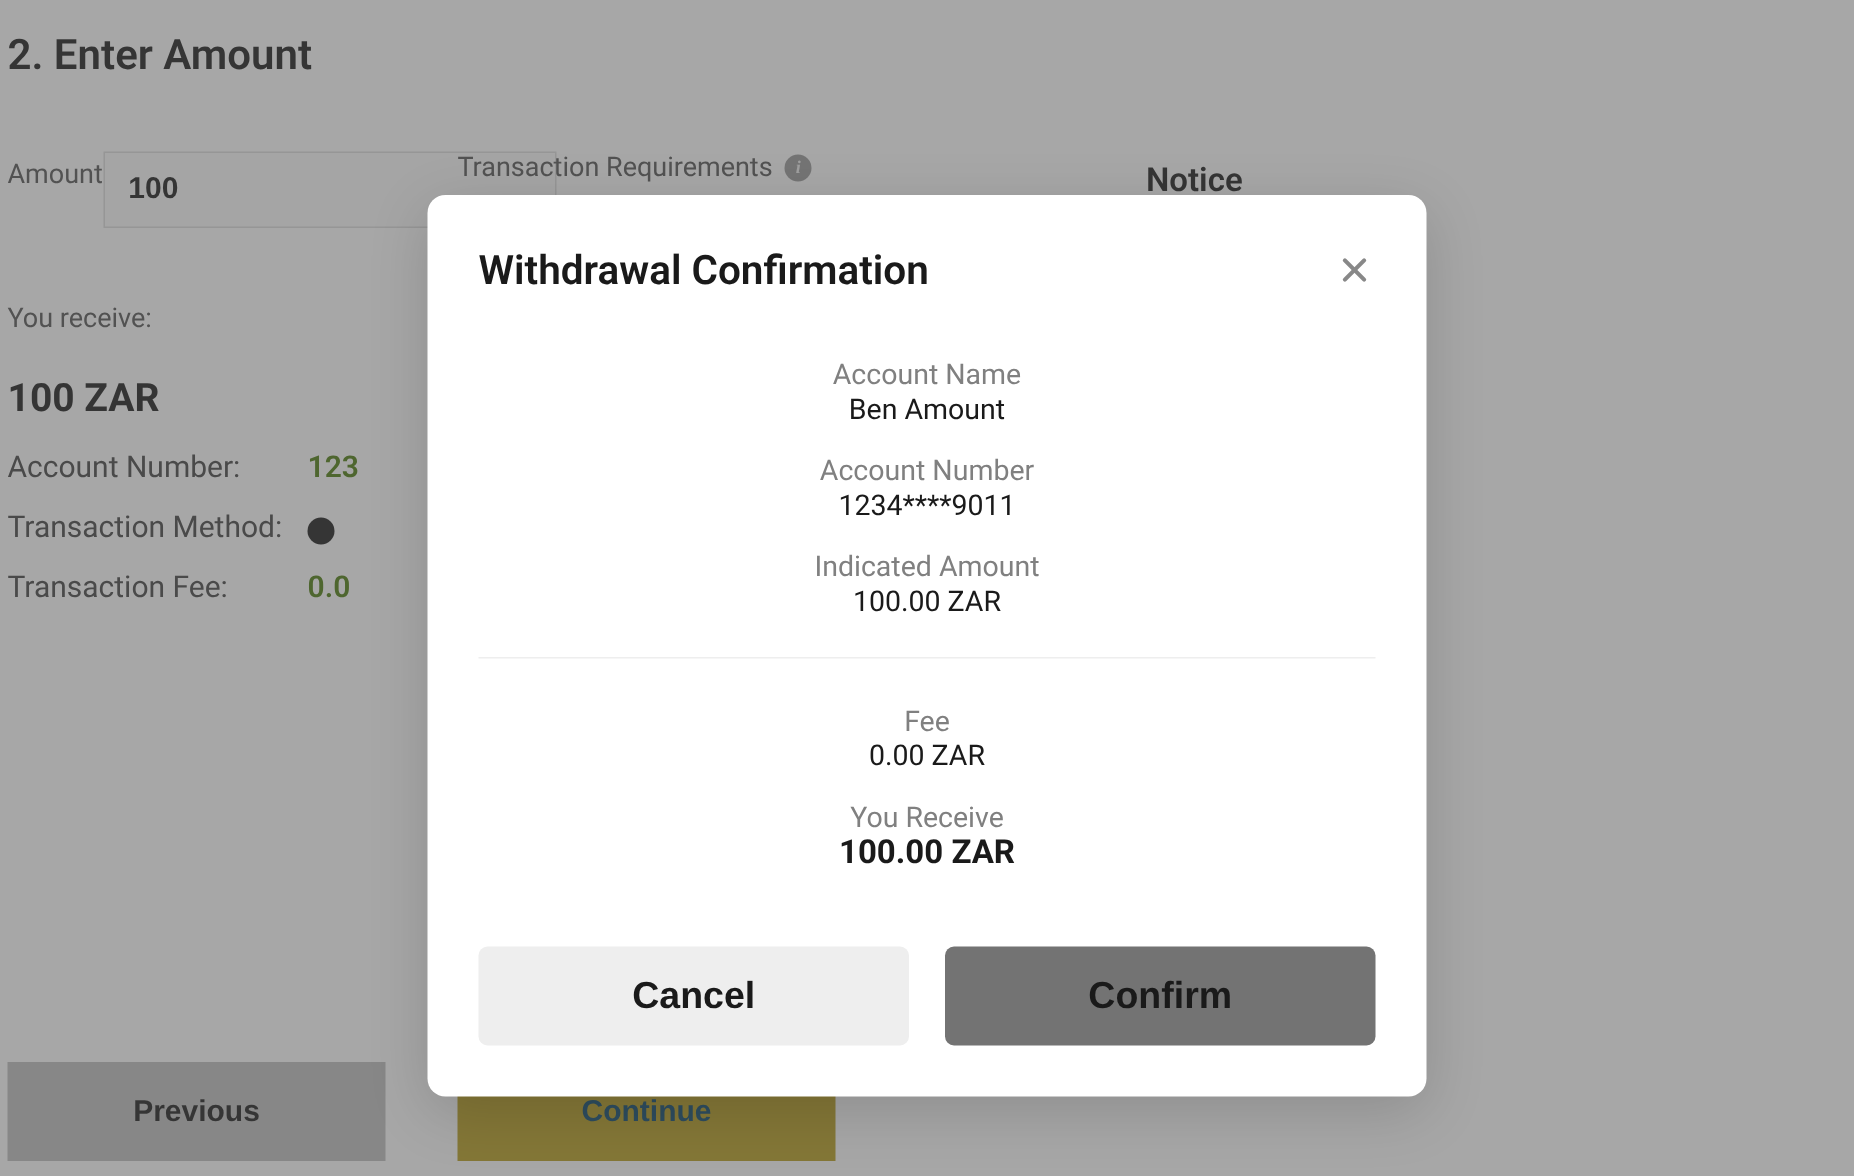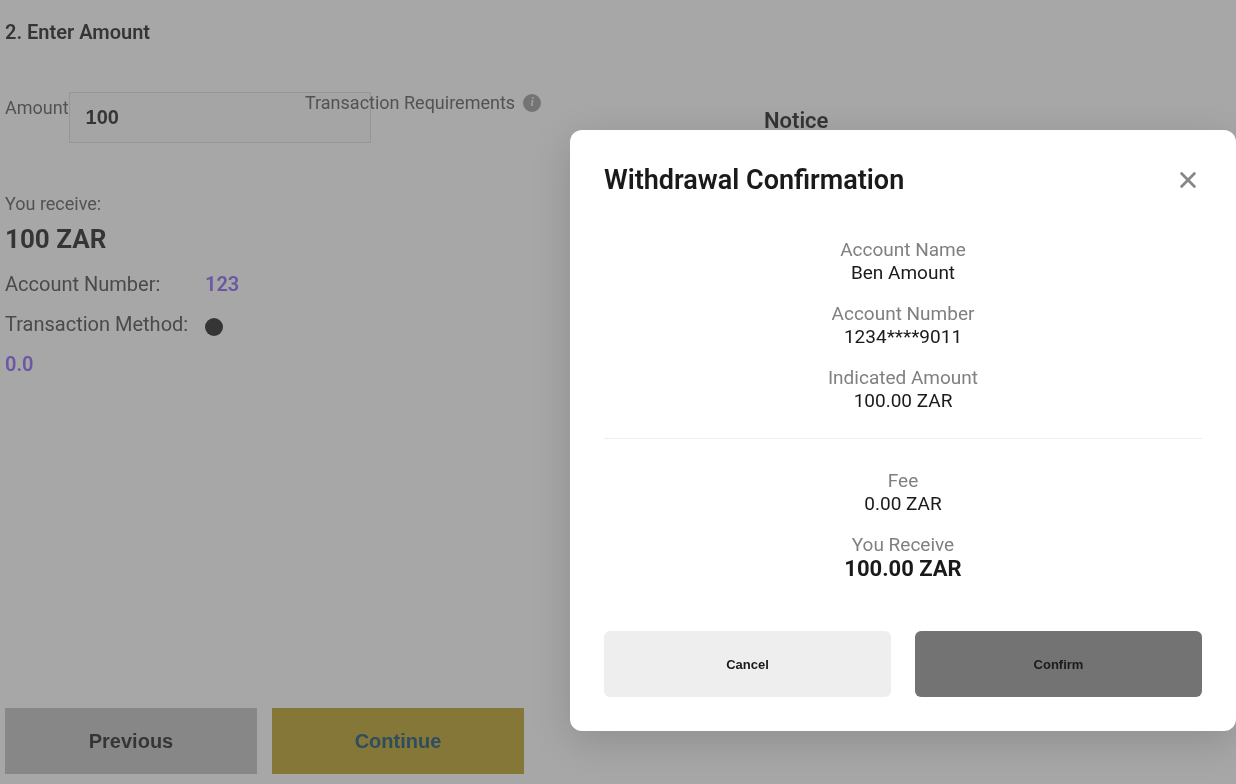--- a/index.html
+++ b/index.html
@@ -18,21 +18,21 @@
     }
     
     .page-bg {
       width: 100%;
       height: 100%;
       padding: 20px 5px 5px 5px;
       position: relative;
     }
     
     .section-title {
-      font-size: 20px;
+      font-size: 28px;
       font-weight: 600;
       color: #1a1a1a;
       margin-bottom: 48px;
     }
     
     .form-row {
       display: flex;
       gap: 48px;
       margin-bottom: 50px;
     }
@@ -91,21 +91,21 @@
       color: #1a1a1a;
     }
     
     .summary {
       margin-top: 20px;
     }
     
     .you-receive-label {
       font-size: 18px;
       color: #555;
-      margin-bottom: 10px;
+      margin-bottom: 28px;
     }
     
     .you-receive-value {
       font-size: 26px;
       font-weight: 700;
       color: #1a1a1a;
       margin-bottom: 18px;
     }
     
     .detail-row {
@@ -115,37 +115,37 @@
       color: #444;
       margin-bottom: 16px;
     }
     
     .detail-label {
       width: 200px;
     }
     
     .detail-value {
       font-weight: 600;
-      color: #8b5cf6;
+      color: #4d7c0f;
     }
     
     .dot-icon {
       width: 18px;
       height: 18px;
       background: #1a1a1a;
       border-radius: 50%;
       display: inline-block;
     }
     
     .footer-buttons {
       position: absolute;
       bottom: 10px;
       left: 5px;
       display: flex;
-      gap: 15px;
+      gap: 48px;
     }
     
     .btn {
       height: 66px;
       width: 252px;
       border: none;
       font-size: 20px;
       font-weight: 600;
       cursor: pointer;
       display: flex;
@@ -162,21 +162,21 @@
       background: #b89e1e;
       color: #0c4a6e;
     }
     
     .overlay {
       position: absolute;
       inset: 0;
       background: rgba(80, 80, 80, 0.5);
       display: flex;
       align-items: flex-start;
-      justify-content: flex-end;
+      justify-content: center;
       padding-top: 130px;
     }
     
     .modal {
       width: 666px;
       background: #fff;
       border-radius: 12px;
       padding: 34px 34px 34px 34px;
       box-shadow: 0 10px 40px rgba(0,0,0,0.15);
     }
@@ -243,21 +243,21 @@
       display: flex;
       gap: 24px;
       margin-top: 50px;
     }
     
     .modal-btn {
       flex: 1;
       height: 66px;
       border: none;
       border-radius: 6px;
-      font-size: 13px;
+      font-size: 25px;
       font-weight: 600;
       cursor: pointer;
     }
     
     .modal-btn-cancel {
       background: #eeeeee;
       color: #1a1a1a;
     }
     
     .modal-btn-confirm {
@@ -294,20 +294,21 @@
       <span class="detail-label">Account Number:</span>
       <span class="detail-value">123</span>
     </div>
 
     <div class="detail-row">
       <span class="detail-label">Transaction Method:</span>
       <span class="dot-icon"></span>
     </div>
 
     <div class="detail-row">
+      <span class="detail-label">Transaction Fee:</span>
       <span class="detail-value">0.0</span>
     </div>
   </div>
 
   <div class="footer-buttons">
     <button class="btn btn-prev">Previous</button>
     <button class="btn btn-continue">Continue</button>
   </div>
 </div>
 

